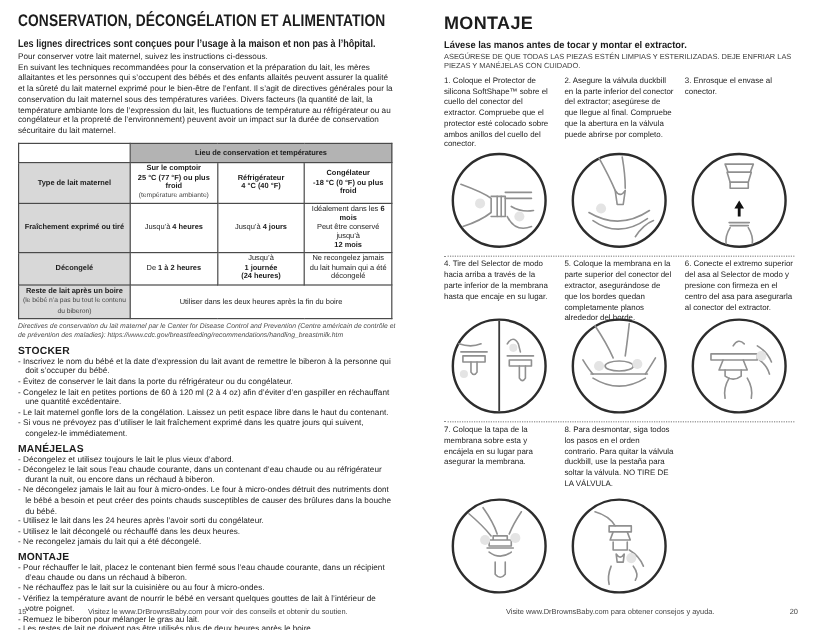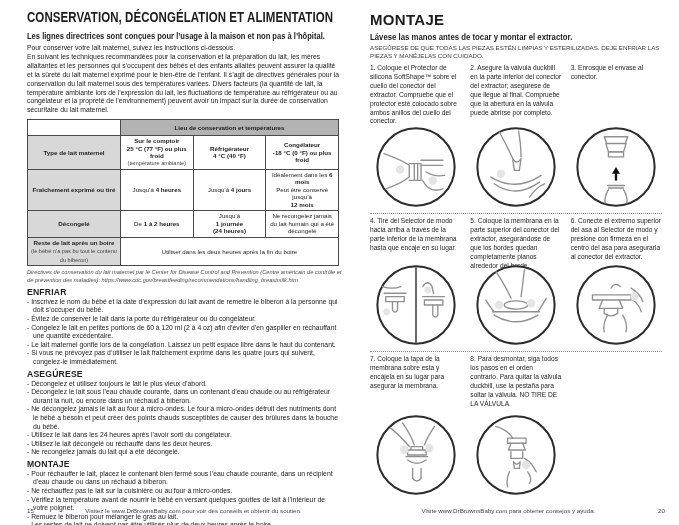--- a/index.html
+++ b/index.html
@@ -3,21 +3,21 @@
 <meta charset="utf-8">
 <style>
   html,body{margin:0;padding:0;}
   body{
     width:679px;height:525px;position:relative;overflow:hidden;
     background:#ffffff;color:#1c1c1c;
     font-family:"Liberation Sans", sans-serif;
     -webkit-font-smoothing:antialiased;
   }
   .page{position:absolute;top:0;height:525px;box-sizing:border-box;}
-  #pageL{left:0;width:340px;padding:9px 10px 0 15px;margin-left:12px;}
+  #pageL{left:0;width:340px;padding:9px 10px 0 15px;}
   #pageR{left:340px;width:339px;padding:11px 2px 0 30px;}
 
   
   .docTitle{font-size:14px;font-weight:bold;margin:0 0 6px 0;white-space:nowrap;
             transform:scaleX(0.82);transform-origin:left center;letter-spacing:.1px;}
   .docSub{font-size:9px;font-weight:bold;margin:0 0 3px 0;white-space:nowrap;
           transform:scaleX(0.84);transform-origin:left center;}
   .intro{font-size:6.8px;line-height:8.9px;margin:0 0 4px 0;}
   .intro p{margin:0;}
 
@@ -122,30 +122,30 @@
     </tr>
     <tr>
       <td class="rowHdr h20"><b>Reste de lait après un boire</b><span class="tiny"> (le bébé n’a pas bu tout le contenu du biberon)</span></td>
       <td colspan="3">Utiliser dans les deux heures après la fin du boire</td>
     </tr>
   </tbody>
     </table>
 
   <p class="cite">Directives de conservation du lait maternel par le Center for Disease Control and Prevention (Centre américain de contrôle et de prévention des maladies): https://www.cdc.gov/breastfeeding/recommendations/handling_breastmilk.htm</p>
 
-  <h2 class="secHead">ENFRIAR</h2>
+  <h2 class="secHead">STOCKER</h2>
   <ul class="blt">
     <li>Inscrivez le nom du bébé et la date d’expression du lait avant de remettre le biberon à la personne qui doit s’occuper du bébé.</li>
     <li>Évitez de conserver le lait dans la porte du réfrigérateur ou du congélateur.</li>
     <li>Congelez le lait en petites portions de 60 à 120 ml (2 à 4 oz) afin d’éviter d’en gaspiller en réchauffant une quantité excédentaire.</li>
     <li>Le lait maternel gonfle lors de la congélation. Laissez un petit espace libre dans le haut du contenant.</li>
     <li>Si vous ne prévoyez pas d’utiliser le lait fraîchement exprimé dans les quatre jours qui suivent, congelez-le immédiatement.</li>
   </ul>
 
-  <h2 class="secHead">ASEGÚRESE</h2>
+  <h2 class="secHead">MANÉJELAS</h2>
   <ul class="blt">
     <li>Décongelez et utilisez toujours le lait le plus vieux d’abord.</li>
     <li>Décongelez le lait sous l’eau chaude courante, dans un contenant d’eau chaude ou au réfrigérateur durant la nuit, ou encore dans un réchaud à biberon.</li>
     <li>Ne décongelez jamais le lait au four à micro-ondes. Le four à micro-ondes détruit des nutriments dont le bébé a besoin et peut créer des points chauds susceptibles de causer des brûlures dans la bouche du bébé.</li>
     <li>Utilisez le lait dans les 24 heures après l’avoir sorti du congélateur.</li>
     <li>Utilisez le lait décongelé ou réchauffé dans les deux heures.</li>
     <li>Ne recongelez jamais du lait qui a été décongelé.</li>
   </ul>
 
   <h2 class="secHead">MONTAJE</h2>

